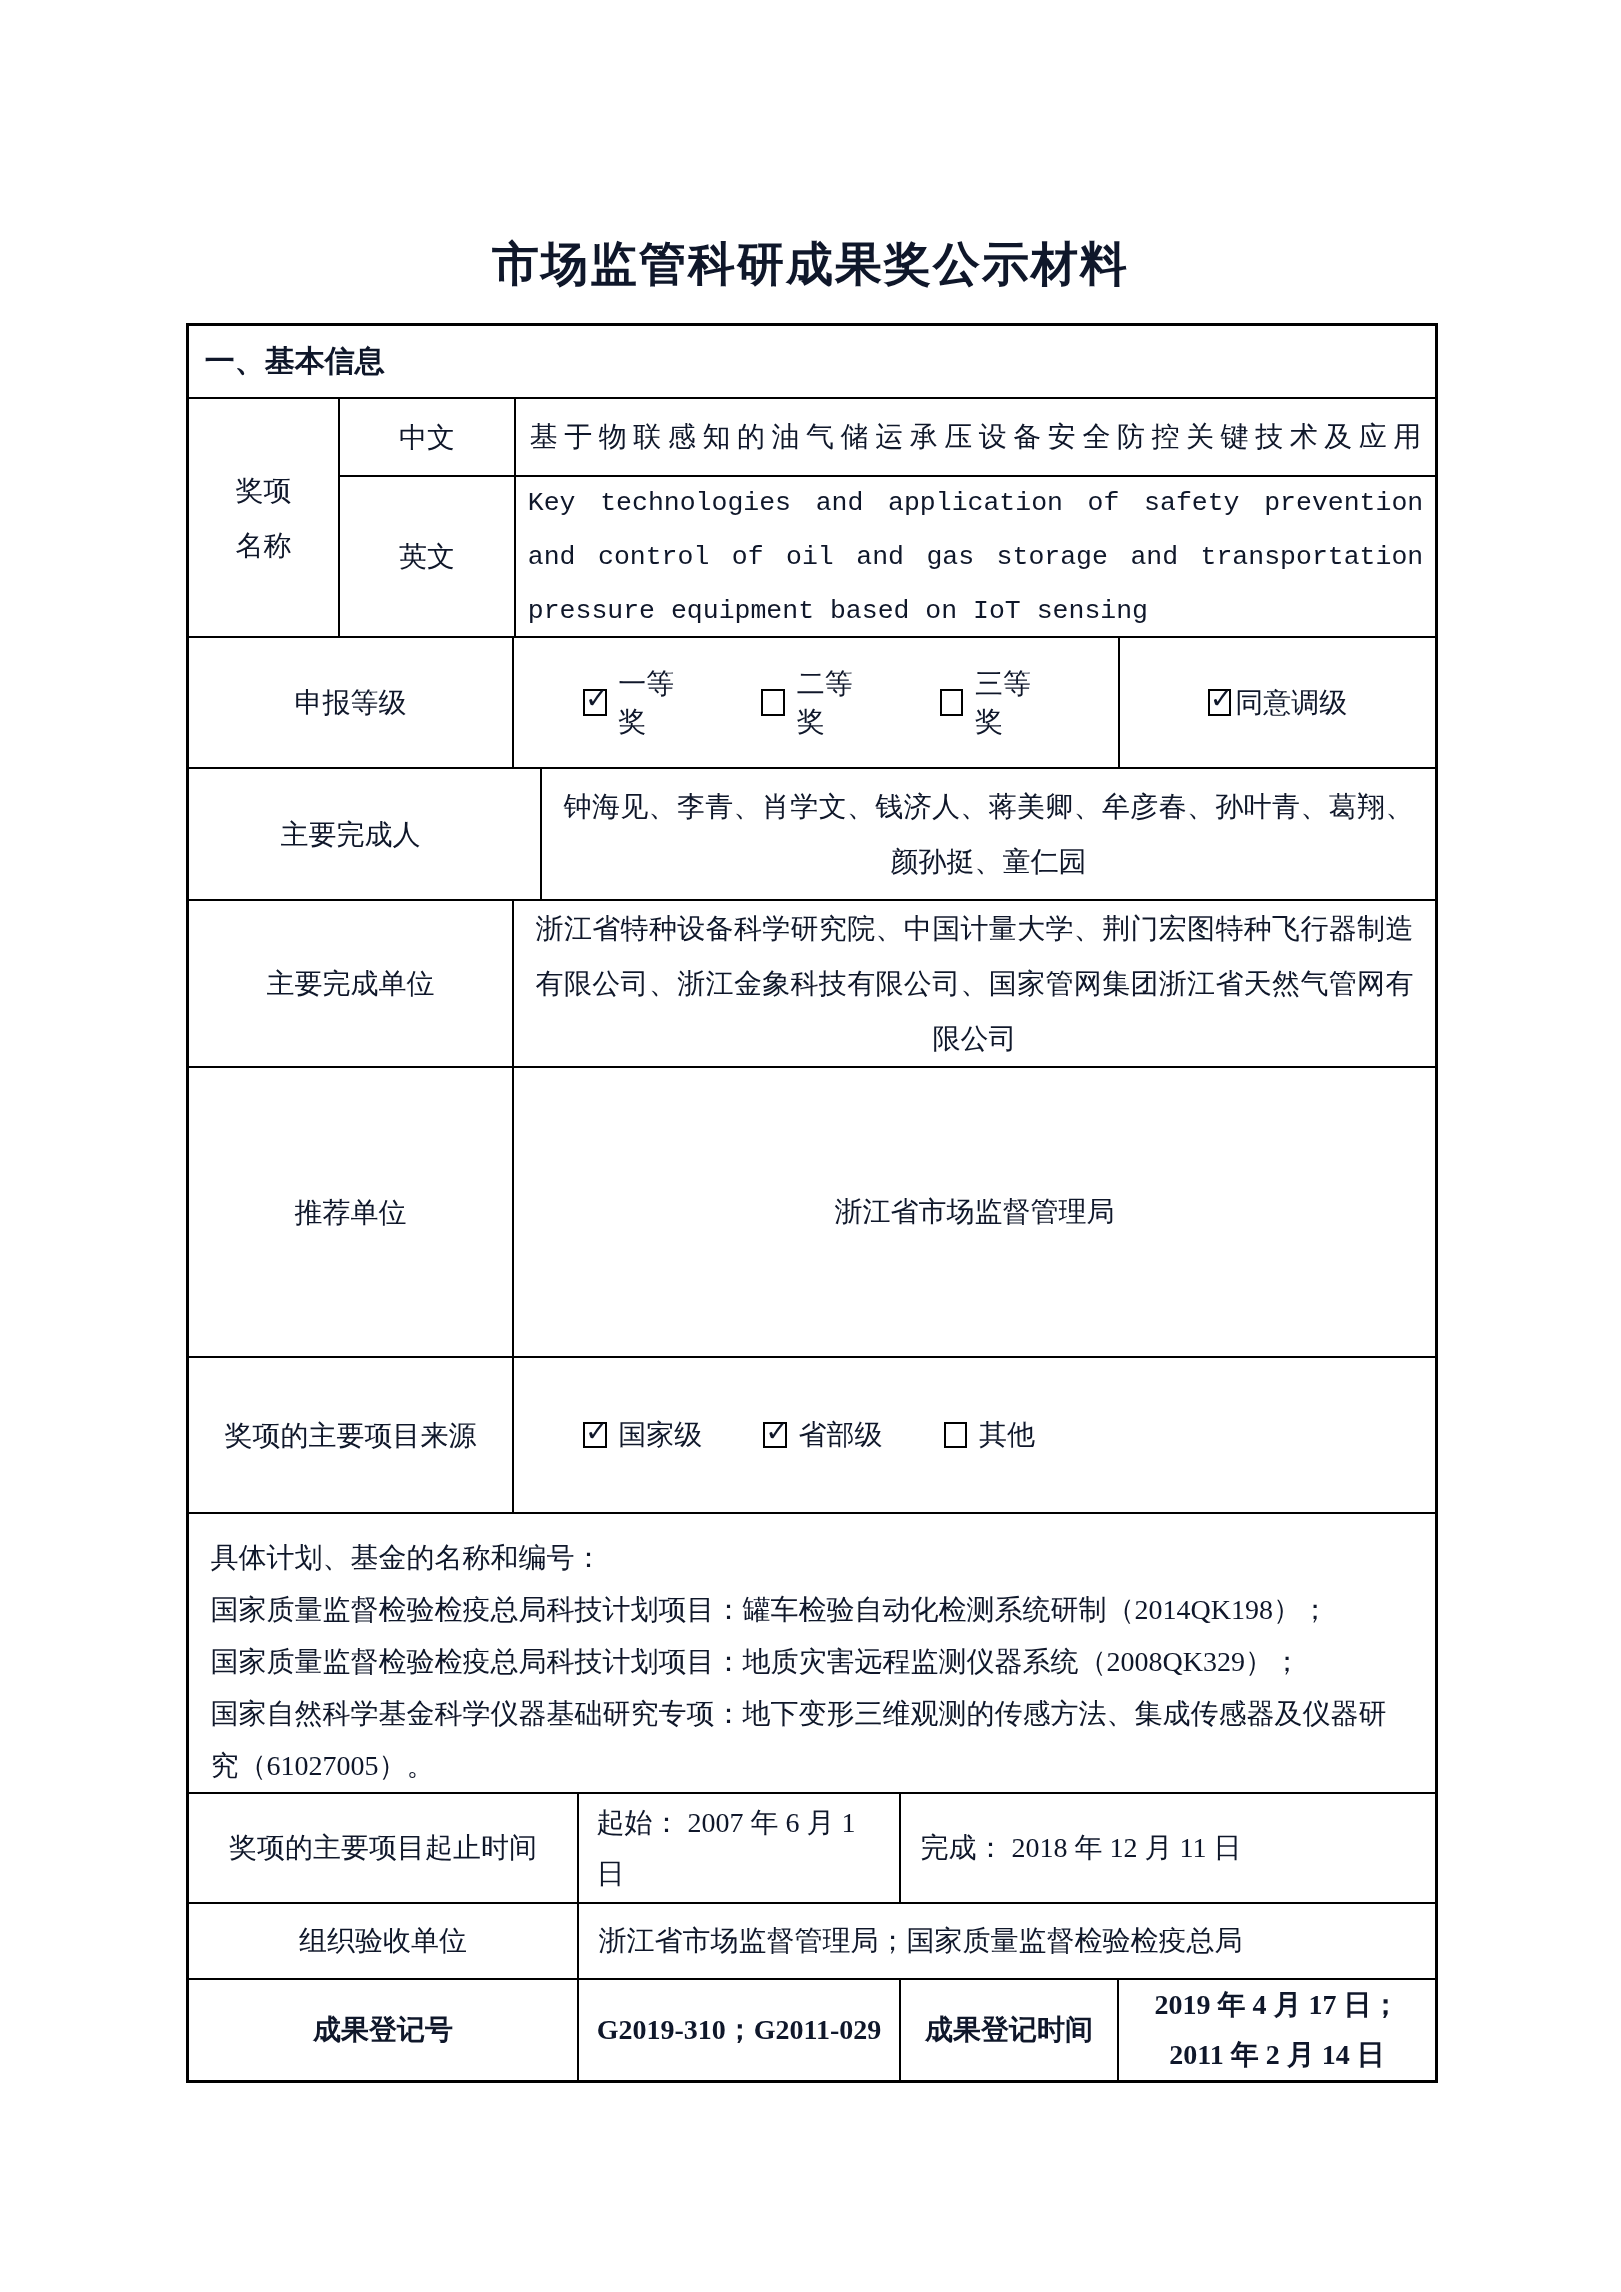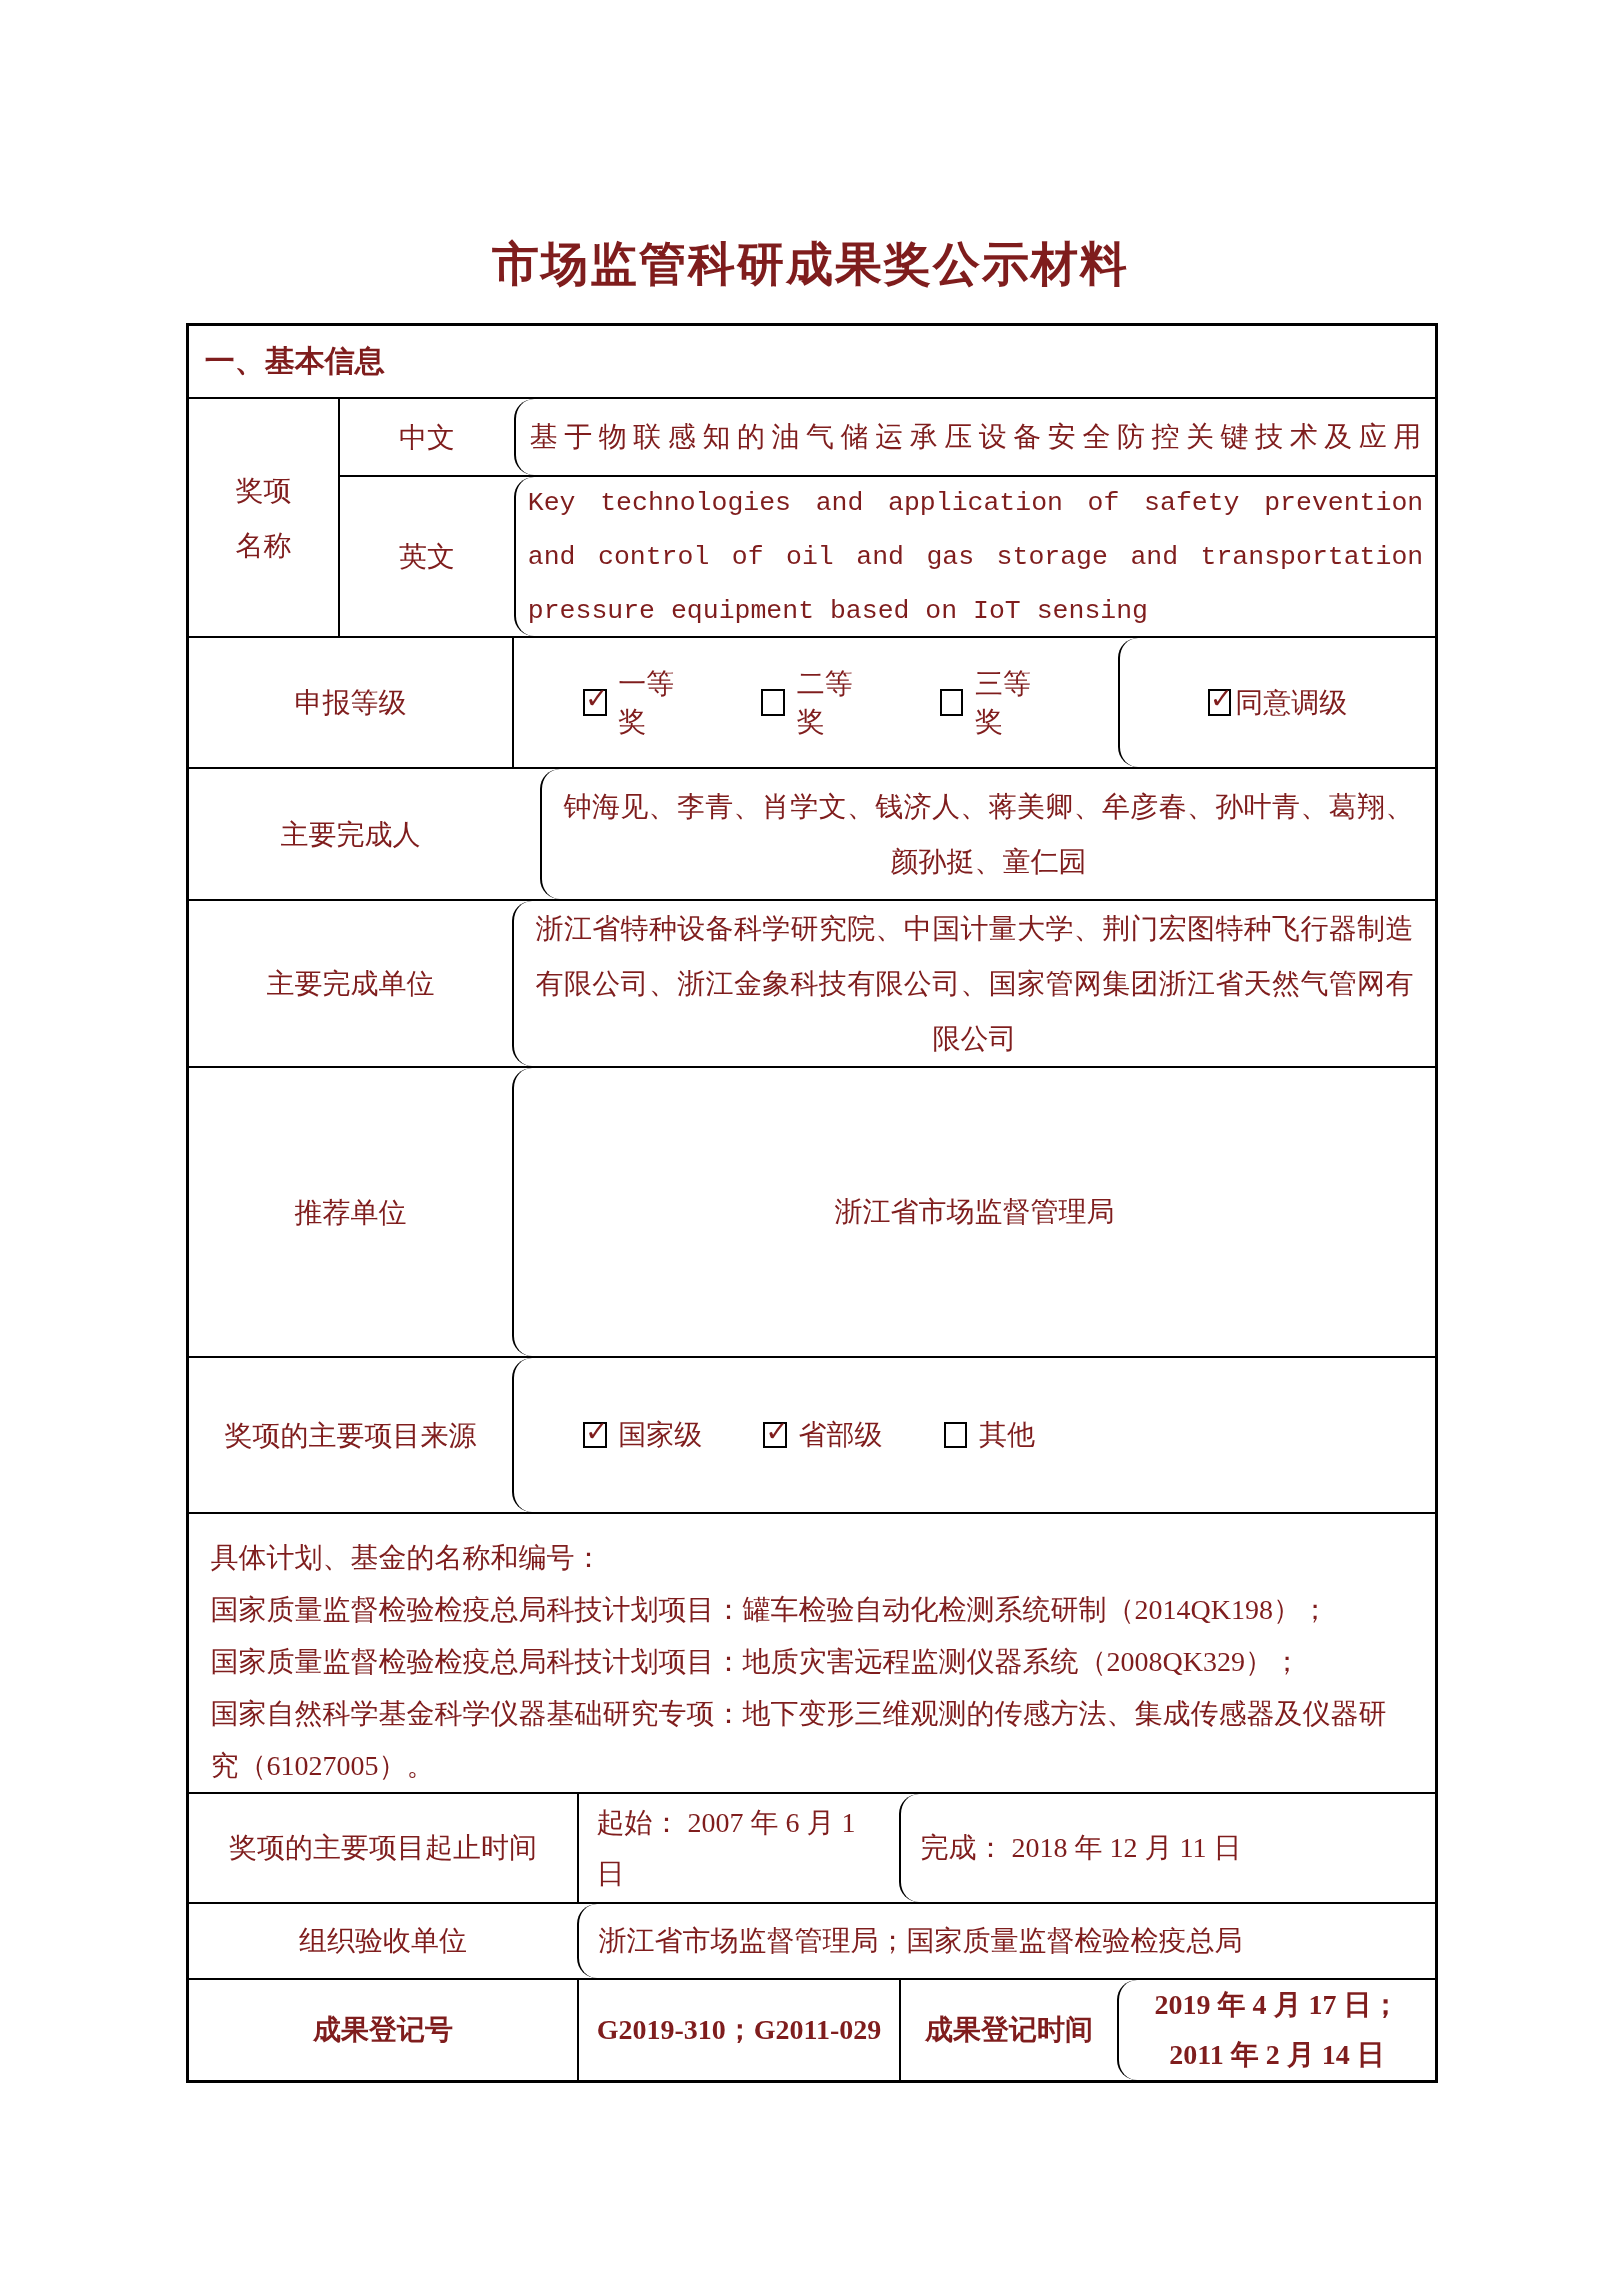--- a/index.html
+++ b/index.html
@@ -1,37 +1,37 @@
 <!DOCTYPE html>
 <html><head>
 <meta charset="utf-8">
 <style>
   html,body { margin:0; padding:0; background:#ffffff; }
   .page {
     width:1621px; height:2293px; position:relative; background:#ffffff;
-    color:#7f1d1d; font-family:"Liberation Serif","DejaVu Serif",serif;
+    color:#0f172a; font-family:"Liberation Serif","DejaVu Serif",serif;
     overflow:hidden;
   }
   .doc-title {
     position:absolute; top:233px; left:0; width:100%;
     text-align:center; font-size:47px; font-weight:bold; letter-spacing:2px;
   }
   .tbl {
     position:absolute; left:186px; top:323px; width:1252px;
     border:3.9px solid #000; box-sizing:border-box; font-size:28px;
   }
   .row { display:flex; }
   .row + .row { border-top:2.9px solid #000; }
   .cell { border-left:2px solid #000; display:flex; align-items:center; box-sizing:border-box; }
   .row > .cell:first-child { border-left:none; }
   .stack { display:flex; flex-direction:column; flex:1; border-left:2px solid #000; }
   .subrow { display:flex; flex:1; }
   .subrow + .subrow { border-top:2.9px solid #000; }
   .subrow > .cell:first-child { border-left:none; }
-  .grow { flex:1;border-radius:20px; }
+  .grow { flex:1; }
   .w152{width:149px;flex:none;} .w178{width:174px;flex:none;} .w330{width:323px;flex:none;}
   .w396{width:388px;flex:none;} .w329{width:322px;flex:none;} .w222{width:218px;flex:none;}
   .w618{width:606px;flex:none;}
   .lbl { justify-content:center; text-align:center; line-height:55px; }
   .sec-header { min-height:71px; display:flex; align-items:center; font-weight:bold; font-size:30px; padding-left:15.7px; box-sizing:border-box; width:100%; }
   .h-zh{min-height:73px;} .h-en{min-height:159px;} .h-grade{min-height:129px;}
   .h-people{min-height:130px;gap:28px;} .h-units{min-height:163px;} .h-rec{min-height:288px;}
   .h-src{min-height:154px;} .h-plans{min-height:267px;} .h-dur{min-height:108px;}
   .h-acc{min-height:74px;} .h-reg{min-height:100px;font-weight:bold;}
   .zh-just { width:100%; text-align:justify; text-align-last:justify; padding:0 13.7px; box-sizing:border-box; }

